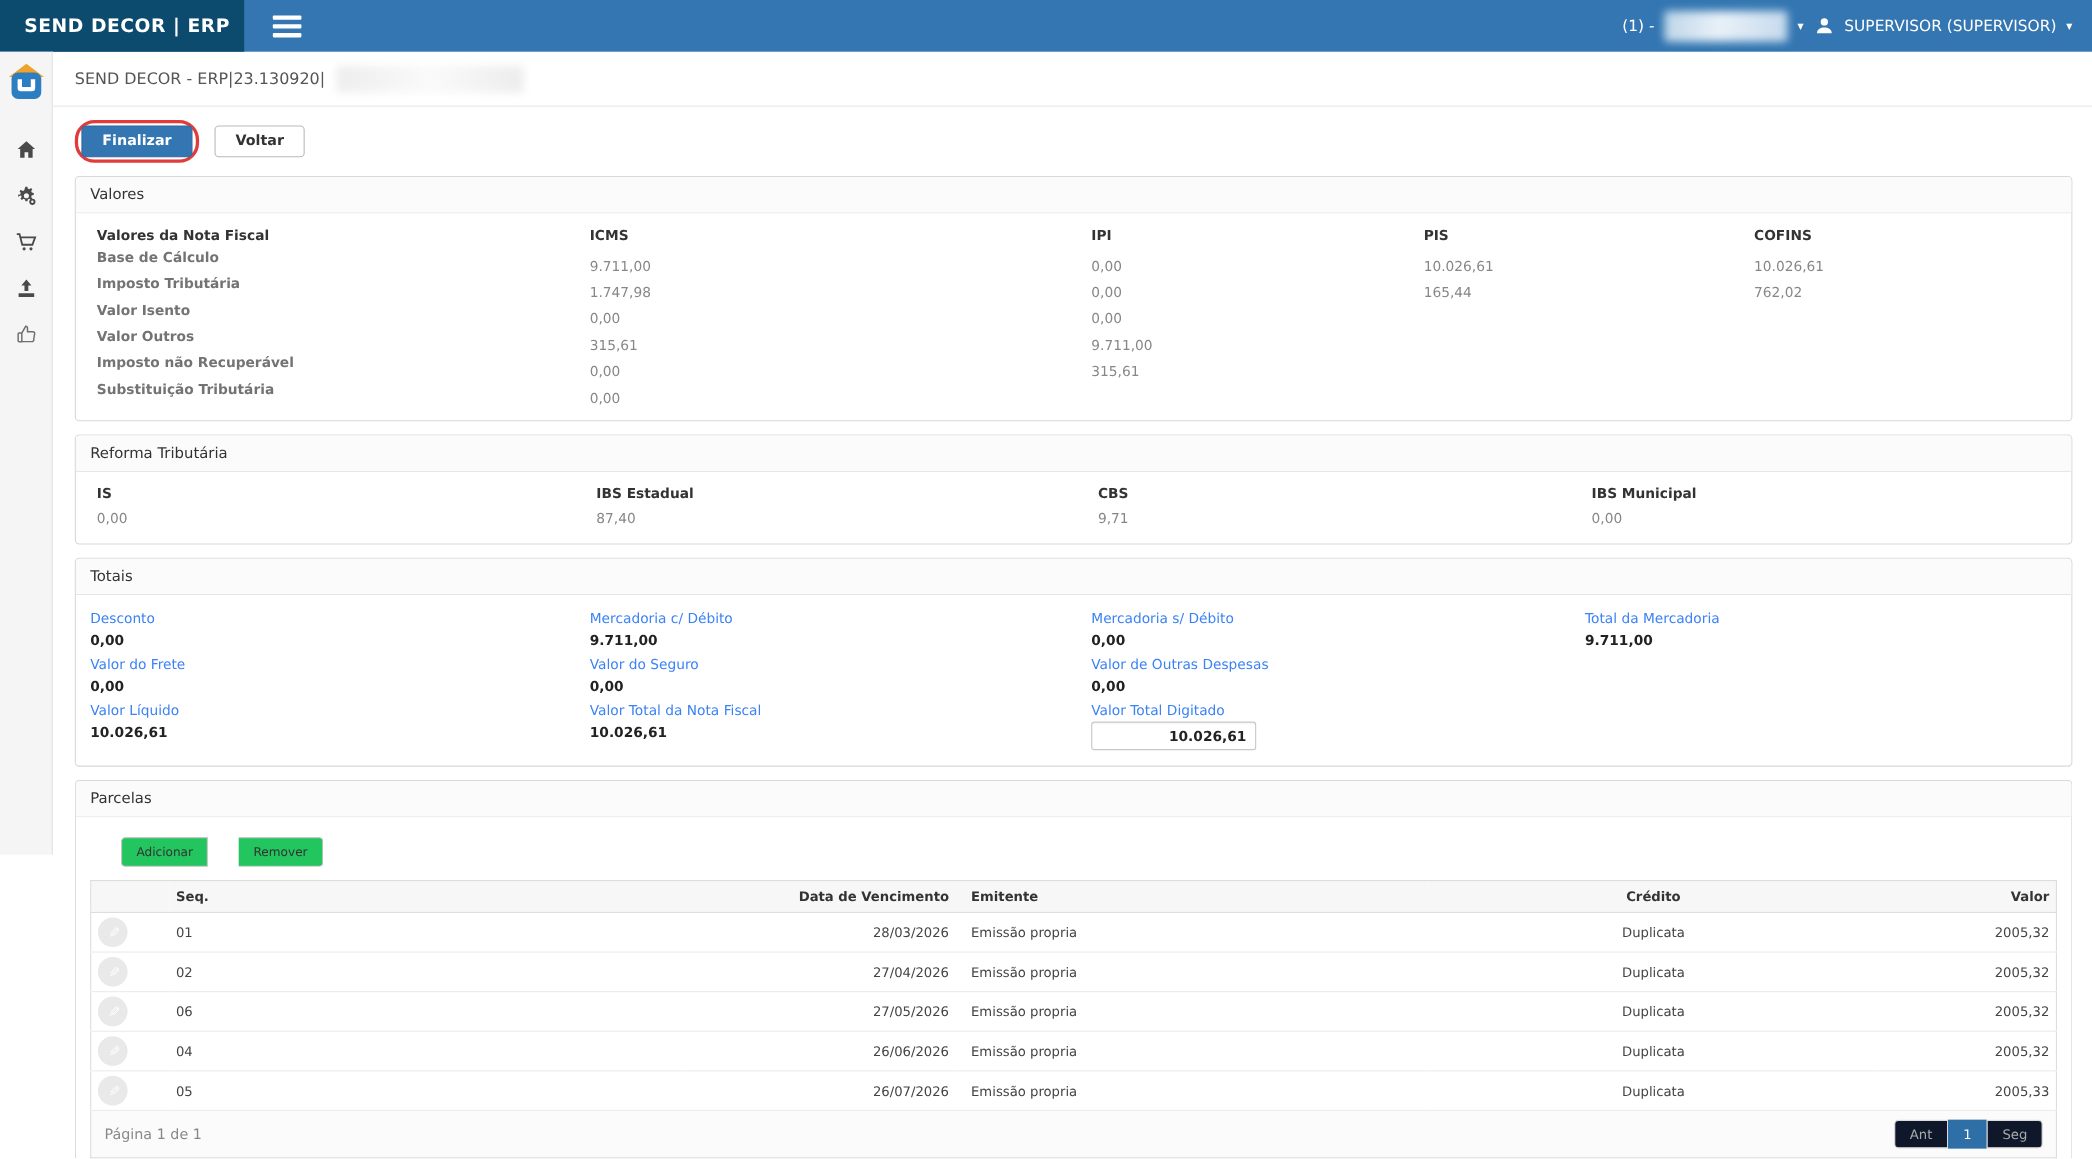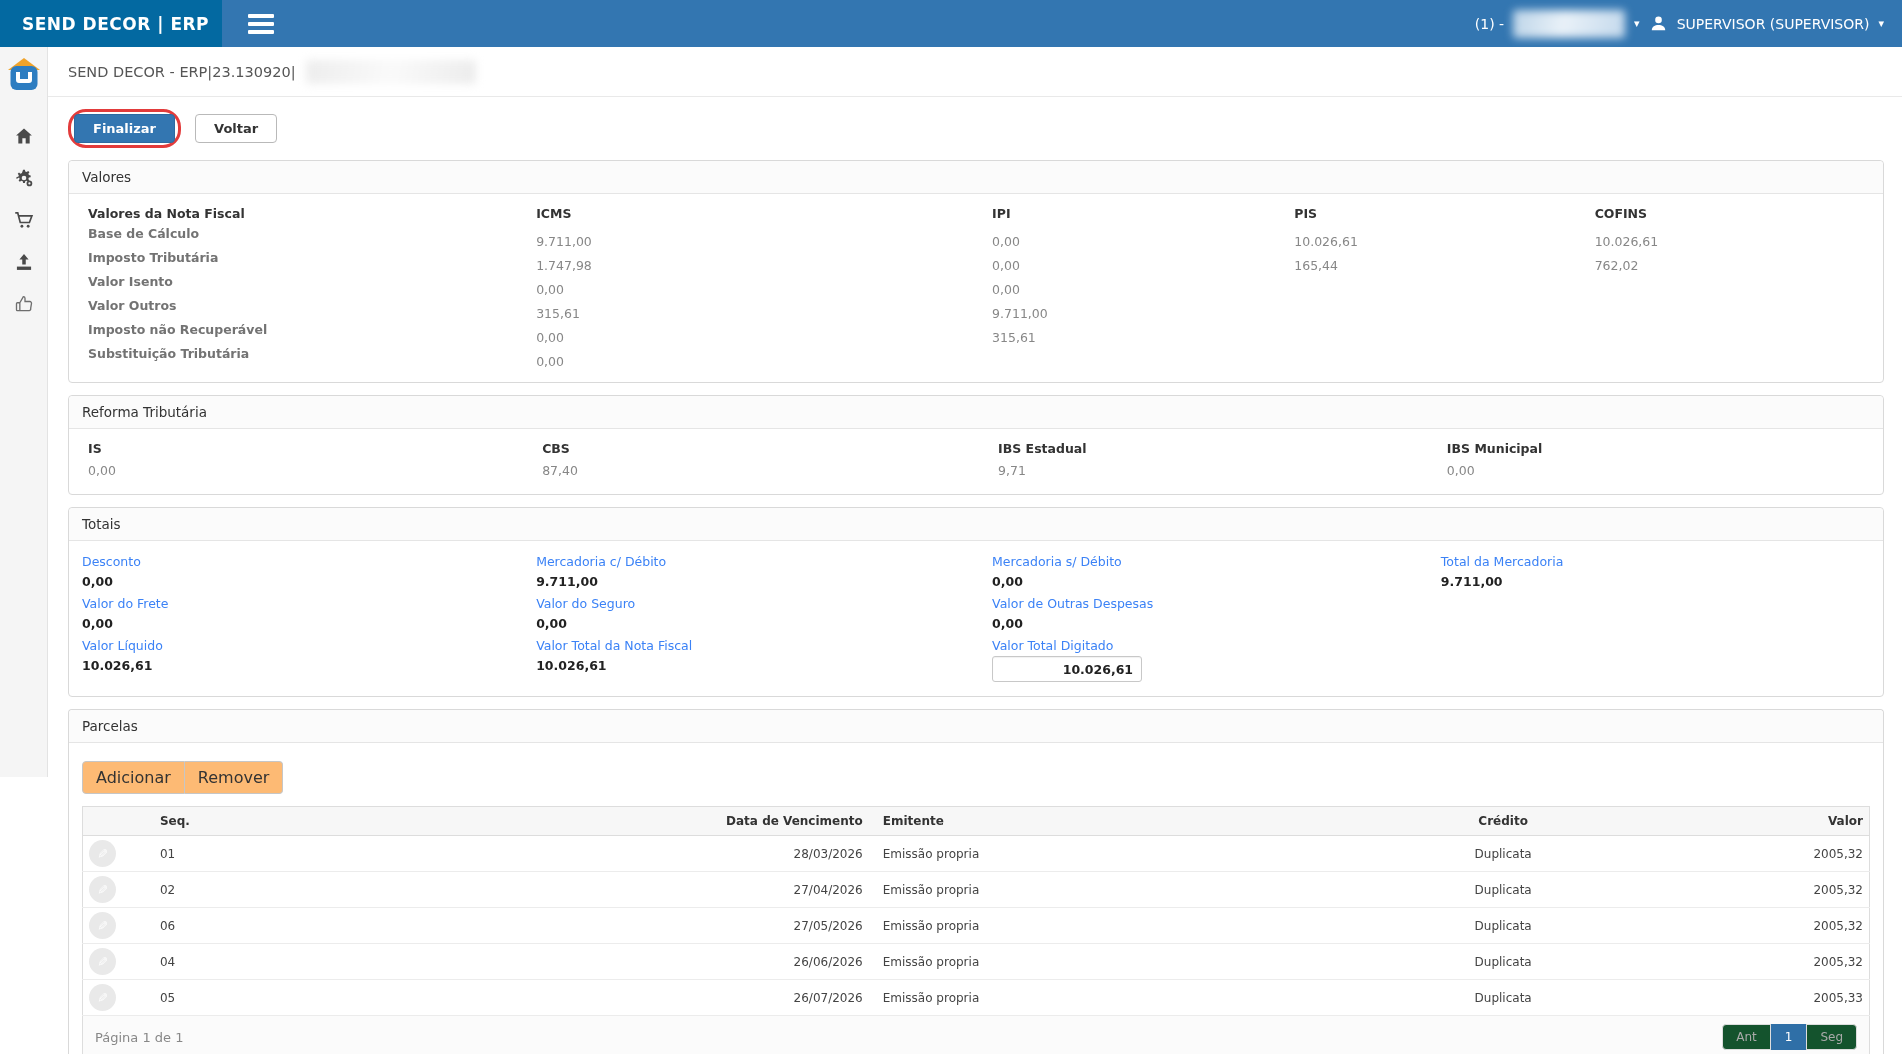--- a/index.html
+++ b/index.html
@@ -1,21 +1,21 @@
 <!DOCTYPE html>
 <html><head>
 <meta charset="utf-8">
 <style>
   * { margin:0; padding:0; box-sizing:border-box; }
   html,body { width:1902px; height:1054px; overflow:hidden;
     font-family:"DejaVu Sans","Liberation Sans",sans-serif; background:#fff; color:#333; }
 
   
   .navbar { height:47px; background:#3376b1; display:flex; align-items:stretch; }
-  .brand { width:222px; background:#0369a1; color:#fff; font-size:17px; font-weight:bold;
+  .brand { width:222px; background:#0c4a6e; color:#fff; font-size:17px; font-weight:bold;
     display:flex; align-items:center; padding-left:22px; letter-spacing:.5px; }
   .hamburger { width:54px; display:flex; flex-direction:column; justify-content:center;
     align-items:center; gap:4px; cursor:pointer; margin-left:12px; }
   .hamburger i { display:block; width:26px; height:4px; background:#fff; border-radius:1px; }
   .nav-right { margin-left:auto; display:flex; align-items:center; gap:9px;
     padding-right:18px; color:#fff; font-size:14px; }
   .redacted-nav { width:112px; height:28px; border-radius:3px;
     background:linear-gradient(100deg,#bcd4e8,#e9f1f8 45%,#c4d9ec); filter:blur(4px); }
   .caret { font-size:11px; color:#fff; }
   .user-icon svg { width:19px; height:19px; fill:#fff; display:block; }
@@ -65,39 +65,39 @@
   .rlab { font-weight:bold; color:#333; padding:4px 0 2px 6px; }
   .rval { color:#878787; padding:5px 0 4px 6px; }
   .tlab { color:#3b82f6; padding:5px 0 1px 0; }
   .tval { font-weight:bold; color:#222; padding:4px 0 2px 0; }
   .digitado-input { width:150px; height:26px; border:1px solid #c8c8c8; border-radius:3px;
     text-align:right; padding:0 8px; font-size:12.5px; font-weight:bold; color:#222;
     font-family:inherit; box-shadow:inset 0 1px 1px rgba(0,0,0,.06); }
 
   
   .btn-group { display:inline-flex; margin:10px 0 12px 0; }
-  .btn-group .gbtn { font-size:16px; color:#333; background:#fdba74; border:1px solid #c6c6c6;
-    padding:6px 13px; cursor:pointer; font-family:inherit; }
+  .btn-group .gbtn { font-size:11px; color:#333; background:#22c55e; border:1px solid #c6c6c6;
+    padding:6px 13px; cursor:pointer; font-family:inherit;margin-left:28px; }
   .btn-group .gbtn:first-child { border-radius:4px 0 0 4px; }
   .btn-group .gbtn:last-child { border-radius:0 4px 4px 0; border-left:none; }
 
   table.parc { width:100%; border-collapse:collapse; border:1px solid #ddd; font-size:12px; }
   table.parc th { background:#f7f7f7; border-bottom:1px solid #ddd; font-weight:bold;
     color:#333; padding:7px 6px; text-align:left; }
   table.parc td { border-bottom:1px solid #ececec; padding:4px 6px; color:#444; }
   .c-icon { width:4%; } .c-seq { width:26%; } .c-data { width:14%; text-align:right !important; }
   .c-emit { width:24%; padding-left:14px !important; } .c-cred { width:23%; text-align:center !important; }
   .c-val { width:9%; text-align:right !important; }
   .pencil { width:27px; height:27px; border-radius:50%; background:#e9e9e9; color:#fdfdfd;
     display:inline-flex; align-items:center; justify-content:center; font-size:13px;
     transform:rotate(90deg); cursor:pointer; }
   .pager { display:flex; align-items:center; background:#fbfbfb; border:1px solid #ddd;
     border-top:none; padding:8px 12px; font-size:13px; color:#888; }
   .pgroup { margin-left:auto; display:inline-flex; }
-  .pbtn { font-size:12px; padding:5px 13px; border:1px solid #ddd; background:#14532d;
+  .pbtn { font-size:12px; padding:5px 13px; border:1px solid #ddd; background:#0f172a;
     color:#aaa; cursor:pointer; font-family:inherit; }
   .pbtn:first-child { border-radius:4px 0 0 4px; }
   .pbtn:last-child { border-radius:0 4px 4px 0; }
   .pbtn.active { background:#2f6fa7; border-color:#2f6fa7; color:#fff; }
 </style>
 </head>
 <body>
 
 <div class="navbar">
   <div class="brand">SEND DECOR | ERP</div>
@@ -223,22 +223,22 @@
             <div class="vval"></div>
           </div>
         </div>
       </div>
 
       <div class="panel">
         <div class="panel-h">Reforma Tributária</div>
         <div class="panel-b">
           <div class="qgrid">
             <div class="rlab">IS</div>
+            <div class="rlab">IBS Estadual</div>
             <div class="rlab">CBS</div>
-            <div class="rlab">IBS Estadual</div>
             <div class="rlab">IBS Municipal</div>
             <div class="rval">0,00</div>
             <div class="rval">87,40</div>
             <div class="rval">9,71</div>
             <div class="rval">0,00</div>
           </div>
         </div>
       </div>
 
       <div class="panel">

